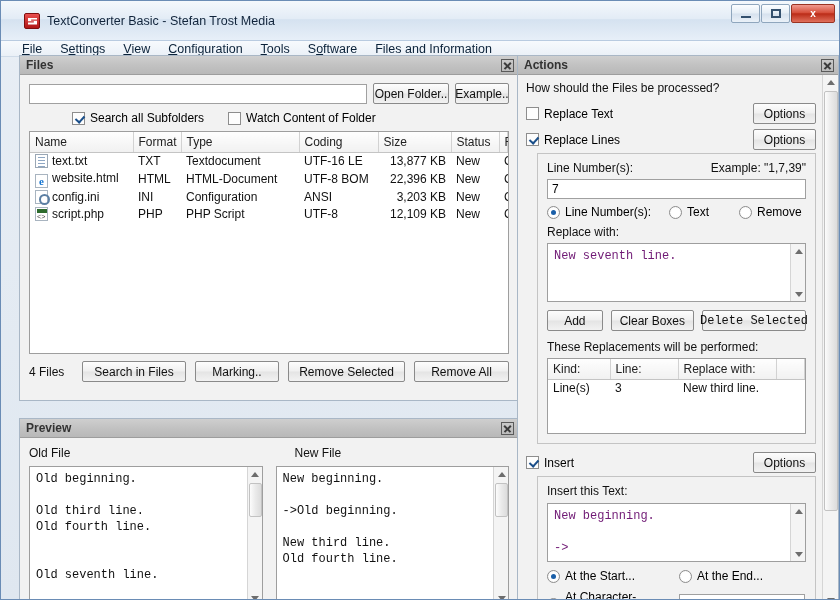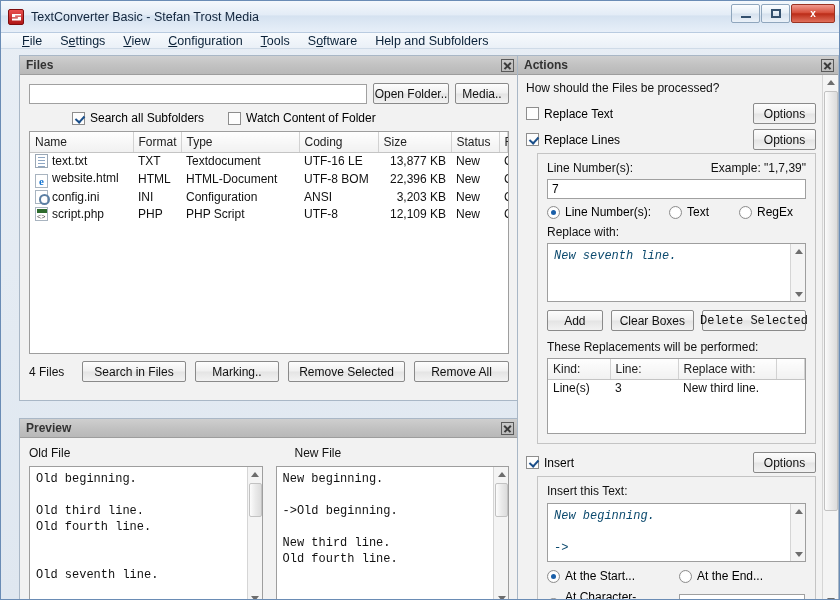--- a/index.html
+++ b/index.html
@@ -16,24 +16,24 @@
     position: relative;
     width: 840px; height: 600px;
     background: linear-gradient(to bottom, #e8eef5 0%, #dfe7f0 100%);
     border: 1px solid #6a8cb5;
     overflow: hidden;
   }
 
   
   #titlebar {
     position: relative;
-    height: 32px;
+    height: 40px;
     background: linear-gradient(to bottom, #f4f8fc 0%, #e3ecf6 45%, #d5e2f0 48%, #e7eff8 100%);
     border-bottom: 1px solid #b9cbe0;
-    display: flex; align-items: center;
+    display: flex; align-items: center; padding-left: 16px;
   }
   #titlebar .appicon {
     width: 16px; height: 16px; margin-left: 7px; margin-right: 7px;
     background: linear-gradient(to bottom,#e94f4f,#b01616);
     border: 1px solid #7e0d0d; border-radius: 2px;
     position: relative; flex: none;
   }
   #titlebar .appicon::after {
     content: ""; position: absolute; left: 3px; top: 4px;
     width: 9px; height: 7px;
@@ -179,21 +179,21 @@
     position:absolute; left:0; top:0; right:15px; bottom:0;
     padding: 4px 6px; font-family:"Liberation Mono", monospace; font-size:12px;
     line-height:16px; white-space: pre; color:#111; overflow:hidden;
   }
 
   
   .tabox { border:1px solid #9e9e9e; background:#fff; position:relative; overflow:hidden; }
   .tabox .txtpad {
     position:absolute; left:0; top:0; right:15px; bottom:0;
     padding: 4px 6px; font-family:"Liberation Mono", monospace; font-size:12px;
-    line-height:16px; white-space: pre; color:#0c4a6e; overflow:hidden;font-style:italic;
+    line-height:16px; white-space: pre; color:#701a75; overflow:hidden;
   }
 
   .groupbox { border:1px solid #c4c4c4; background:#f2f2f2; }
   .plusbtn {
     width:13px;height:13px;border:1px solid #8d8d8d;background:#f5f5f5;position:relative;
   }
   .plusbtn::before{content:"";position:absolute;left:5px;top:2px;width:1.5px;height:9px;background:#333;}
   .plusbtn::after{content:"";position:absolute;left:2px;top:5.5px;width:9px;height:1.5px;background:#333;}
 </style>
 </head>
@@ -215,34 +215,34 @@
     </div>
   </div>
 
   <div id="menubar">
     <div class="menuitem"><u>F</u><span>ile</span></div>
     <div class="menuitem">S<u>e</u><span>ttings</span></div>
     <div class="menuitem"><u>V</u><span>iew</span></div>
     <div class="menuitem"><u>C</u><span>onfiguration</span></div>
     <div class="menuitem"><u>T</u><span>ools</span></div>
     <div class="menuitem">S<u>o</u><span>ftware</span></div>
-    <div class="menuitem">Help and Subfolders</div>
+    <div class="menuitem">Files and Information</div>
   </div>
 
   <div class="panel" style="left:18px; top:54px; width:500px; height:346px;">
     <div class="panel-head">
       <div class="ptitle">Files</div>
       <div class="closebox"></div>
     </div>
     <div class="panel-body" style="padding:8px 9px;">
 
       <div style="display:flex; gap:6px; align-items:center;">
         <input class="txt" style="flex: 1 1 0%;" value="">
         <div class="btn" style="width:76px;">Open Folder..</div>
-        <div class="btn" style="width:54px;">Media..</div>
+        <div class="btn" style="width:54px;">Example..</div>
       </div>
 
       <div style="display:flex; gap:24px; margin-top:7px; margin-bottom:6px;margin-left:43px;">
         <div class="chk">
           <span class="chkbox checked"></span>
           <span>Search all Subfolders</span>
         </div>
         <div class="chk">
           <span class="chkbox"></span>
           <span>Watch Content of Folder</span>
@@ -418,21 +418,21 @@
           <div class="rad" style="width:122px;">
             <span class="radio on"></span>
             <span>Line Number(s):</span>
           </div>
           <div class="rad" style="width:70px;">
             <span class="radio"></span>
             <span>Text</span>
           </div>
           <div class="rad">
             <span class="radio"></span>
-            <span>RegEx</span>
+            <span>Remove</span>
           </div>
         </div>
 
         <div class="lbl" style="margin-top:6px; margin-bottom:4px;">Replace with:</div>
         <div class="tabox" style="height:59px;">
           <div class="txtpad">New seventh line.</div>
           <div class="vscroll">
             <div class="arrow-up">
                 <span class="tri-up"></span>
               </div>

